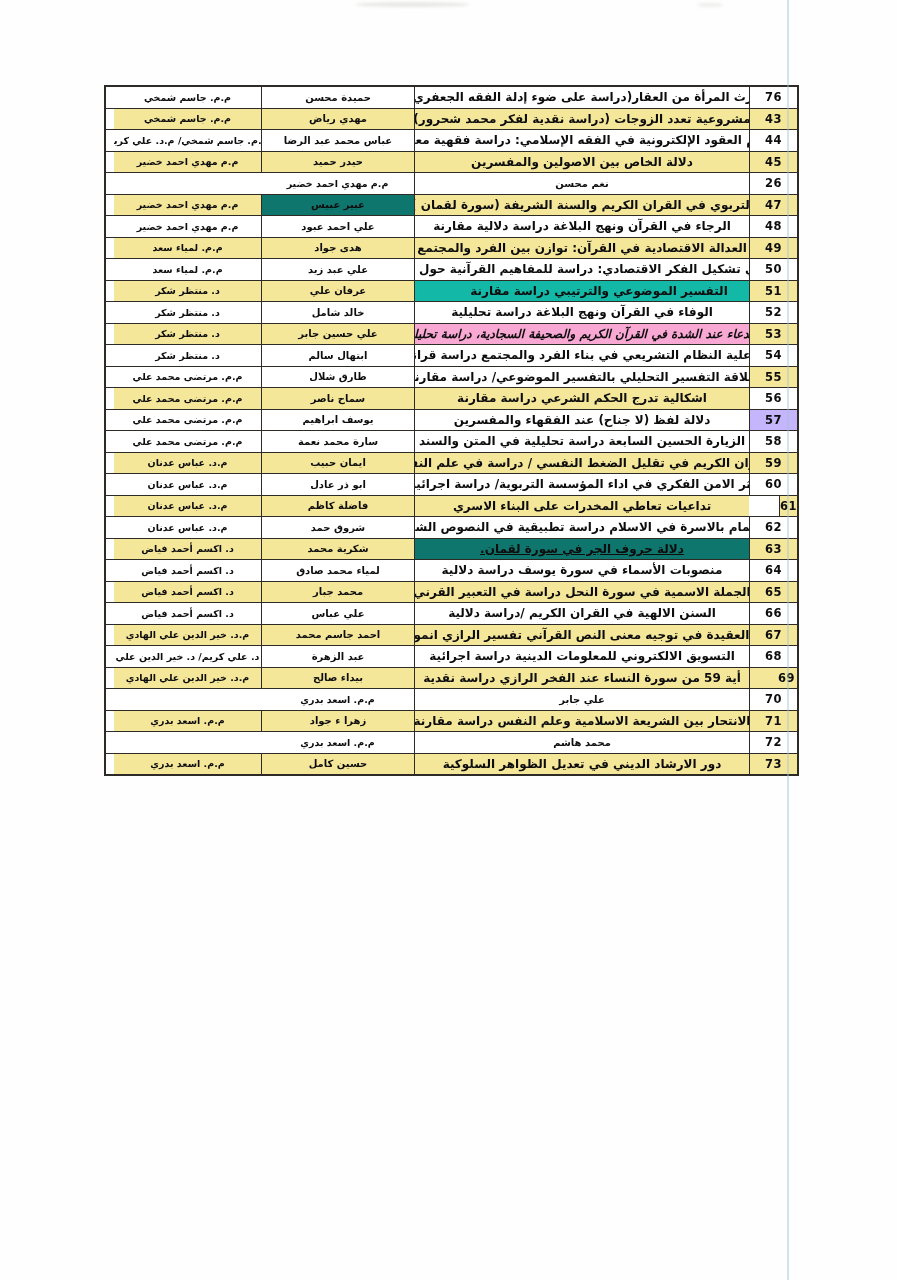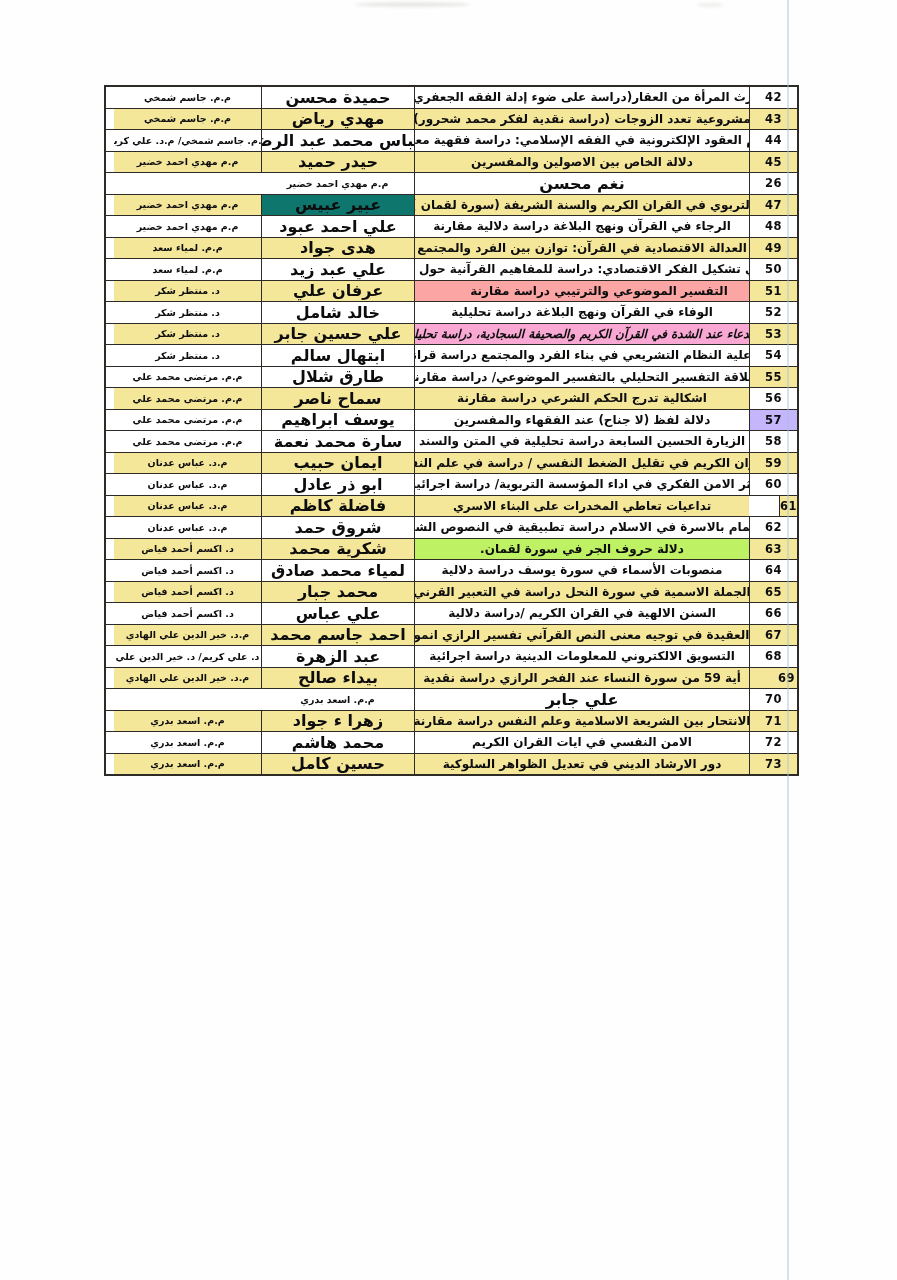--- a/index.html
+++ b/index.html
@@ -39,32 +39,32 @@
   .cell{
     display:flex;align-items:center;justify-content:center;
     overflow:hidden;white-space:nowrap;
     color:#0d0d0d;font-weight:700;
     padding:0 2px;box-sizing:border-box;
     background:#fff;
   }
   .num-cell,.title-cell,.student-cell{border-left:1.5px solid #2e2a26;}
   .num-cell{font-size:11.5px;letter-spacing:.5px;direction:ltr;}
   .title-cell{font-size:12px;}
-  .student-cell{font-size:16px;}
+  .student-cell{font-size:10px;}
   .supervisor-cell{font-size:9.5px;}
 </style>
 </head>
 <body>
 
 <div class="page">
   <div class="smudge s1"></div>
   <div class="smudge s2"></div>
   <div class="thesis-table" style="border-color: rgb(46, 42, 38);">
       <div class="row">
-        <div class="cell num-cell">42</div>
+        <div class="cell num-cell">76</div>
         <div class="cell title-cell">إرث المرأة من العقار(دراسة على ضوء إدلة الفقه الجعفري)</div>
         <div class="cell student-cell">حميدة محسن</div>
         <div class="cell supervisor-cell">م.م. جاسم شمخي</div>
       </div>
       <div class="row">
         <div class="cell num-cell" style="background: rgb(245, 231, 154);">43</div>
         <div class="cell title-cell" style="background: rgb(245, 231, 154);">مشروعية تعدد الزوجات (دراسة نقدية لفكر محمد شحرور)</div>
         <div class="cell student-cell" style="background: rgb(245, 231, 154);">مهدي رياض</div>
         <div class="cell supervisor-cell" style="background: rgb(245, 231, 154);">م.م. جاسم شمخي</div>
       </div>
@@ -104,21 +104,21 @@
         <div class="cell supervisor-cell" style="background: rgb(245, 231, 154);">م.م. لمياء سعد</div>
       </div>
       <div class="row">
         <div class="cell num-cell">50</div>
         <div class="cell title-cell">دور القرآن في تشكيل الفكر الاقتصادي: دراسة للمفاهيم القرآنية حول المال والتجارة</div>
         <div class="cell student-cell">علي عبد زيد</div>
         <div class="cell supervisor-cell">م.م. لمياء سعد</div>
       </div>
       <div class="row">
         <div class="cell num-cell" style="background: rgb(245, 231, 154);">51</div>
-        <div class="cell title-cell" style="background: #fca5a5; padding-left: 36px;">التفسير الموضوعي والترتيبي دراسة مقارنة</div>
+        <div class="cell title-cell" style="background: #14b8a6; padding-left: 36px;">التفسير الموضوعي والترتيبي دراسة مقارنة</div>
         <div class="cell student-cell" style="background: rgb(245, 231, 154);">عرفان علي</div>
         <div class="cell supervisor-cell" style="background: rgb(245, 231, 154);">د. منتظر شكر</div>
       </div>
       <div class="row">
         <div class="cell num-cell">52</div>
         <div class="cell title-cell">الوفاء في القرآن ونهج البلاغة دراسة تحليلية</div>
         <div class="cell student-cell">خالد شامل</div>
         <div class="cell supervisor-cell">د. منتظر شكر</div>
       </div>
       <div class="row">
@@ -176,21 +176,21 @@
         <div class="cell supervisor-cell" style="background: rgb(245, 231, 154);">م.د. عباس عدنان</div>
       </div>
       <div class="row">
         <div class="cell num-cell">62</div>
         <div class="cell title-cell">الاهتمام بالاسرة في الاسلام دراسة تطبيقية في النصوص الشرعية</div>
         <div class="cell student-cell">شروق حمد</div>
         <div class="cell supervisor-cell">م.د. عباس عدنان</div>
       </div>
       <div class="row">
         <div class="cell num-cell" style="background: rgb(245, 231, 154);">63</div>
-        <div class="cell title-cell" style="background: #bef264;">دلالة حروف الجر في سورة لقمان.</div>
+        <div class="cell title-cell" style="background: #0f766e; text-decoration: underline;">دلالة حروف الجر في سورة لقمان.</div>
         <div class="cell student-cell" style="background: rgb(245, 231, 154);">شكرية محمد</div>
         <div class="cell supervisor-cell" style="background: rgb(245, 231, 154);">د. اكسم أحمد فياض</div>
       </div>
       <div class="row">
         <div class="cell num-cell">64</div>
         <div class="cell title-cell">منصوبات الأسماء في سورة يوسف دراسة دلالية</div>
         <div class="cell student-cell">لمياء محمد صادق</div>
         <div class="cell supervisor-cell">د. اكسم أحمد فياض</div>
       </div>
       <div class="row">
@@ -229,21 +229,20 @@
         <div class="cell supervisor-cell">م.م. اسعد بدري</div>
       </div>
       <div class="row">
         <div class="cell num-cell" style="background: rgb(245, 231, 154);">71</div>
         <div class="cell title-cell" style="background: rgb(245, 231, 154);">الانتحار بين الشريعة الاسلامية وعلم النفس دراسة مقارنة</div>
         <div class="cell student-cell" style="background: rgb(245, 231, 154);">زهرا ء جواد</div>
         <div class="cell supervisor-cell" style="background: rgb(245, 231, 154);">م.م. اسعد بدري</div>
       </div>
       <div class="row">
         <div class="cell num-cell">72</div>
-        <div class="cell title-cell">الامن النفسي في ايات القران الكريم</div>
         <div class="cell student-cell">محمد هاشم</div>
         <div class="cell supervisor-cell">م.م. اسعد بدري</div>
       </div>
       <div class="row">
         <div class="cell num-cell" style="background: rgb(245, 231, 154);">73</div>
         <div class="cell title-cell" style="background: rgb(245, 231, 154);">دور الارشاد الديني في تعديل الظواهر السلوكية</div>
         <div class="cell student-cell" style="background: rgb(245, 231, 154);">حسين كامل</div>
         <div class="cell supervisor-cell" style="background: rgb(245, 231, 154);">م.م. اسعد بدري</div>
       </div>
     </div>

